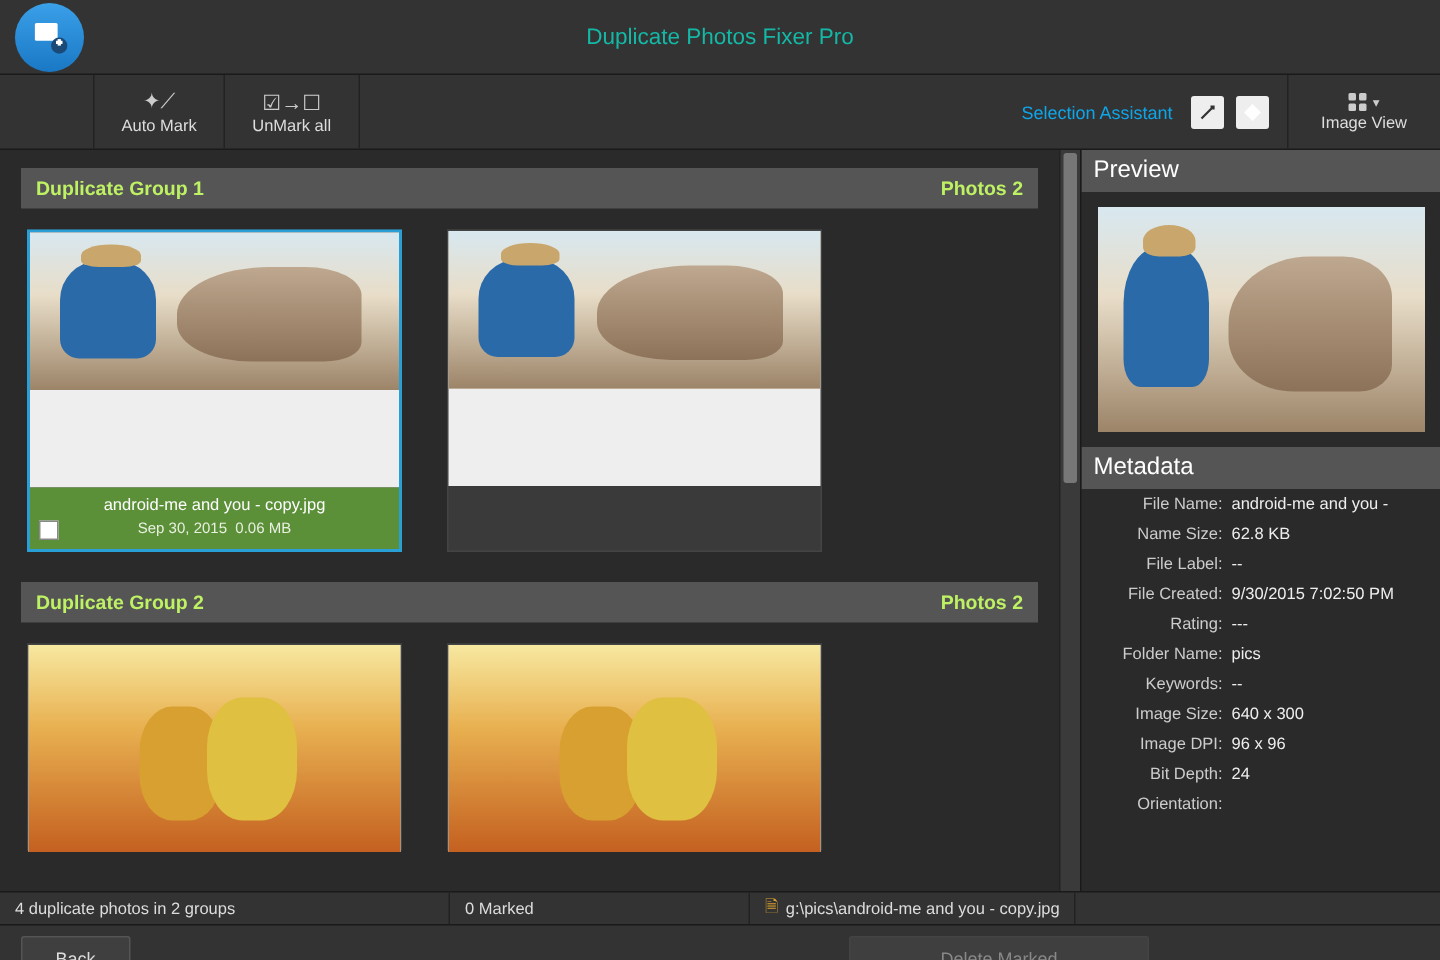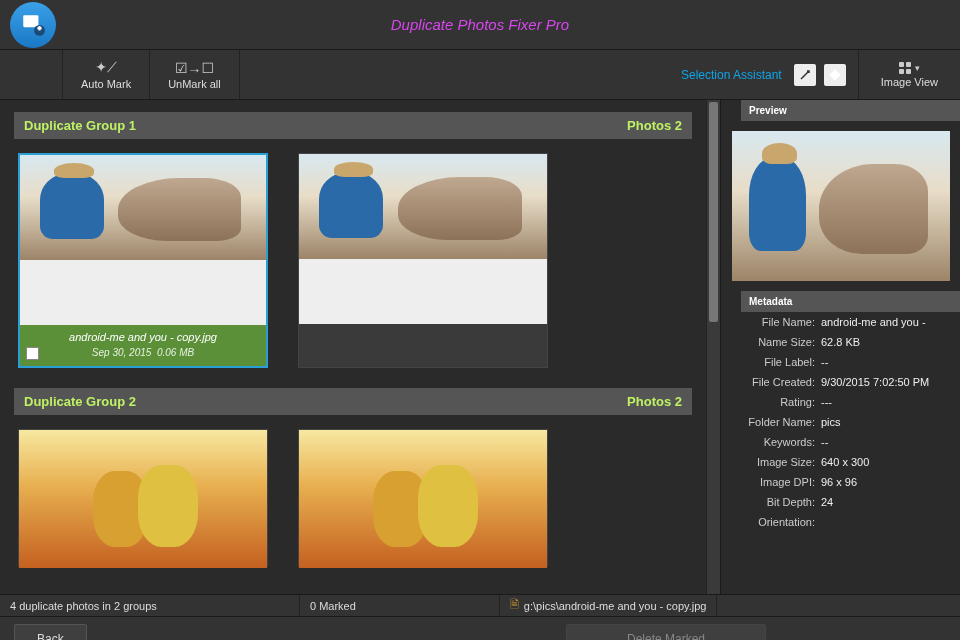--- a/index.html
+++ b/index.html
@@ -2,56 +2,56 @@
 <html><head>
 <meta charset="utf-8">
 <style>
 * { margin: 0; padding: 0; box-sizing: border-box; font-family: "Segoe UI", Arial, sans-serif; }
 body { width: 960px; height: 640px; background: #2a2a2a; color: #ddd; overflow: hidden; }
 
 
 .titlebar { height: 50px; background: #333; display: flex; align-items: center; position: relative; border-bottom: 1px solid #1a1a1a; }
 .logo { width: 46px; height: 46px; margin-left: 10px; border-radius: 50%; background: linear-gradient(#3aa0e8,#1a78c5); display:flex; align-items:center; justify-content:center; }
 .logo svg { width: 26px; height: 26px; }
-.titlebar-title { position:absolute; left:50%; transform:translateX(-50%); font-size:15px; color:#d946ef;font-style:italic; }
+.titlebar-title { position:absolute; left:50%; transform:translateX(-50%); font-size:15px; color:#14b8a6; }
 
 
 .toolbar { height: 50px; background: #333; display: flex; align-items: stretch; border-bottom: 1px solid #1a1a1a; }
 .tool-btn { display:flex; flex-direction:column; align-items:center; justify-content:center; padding:0 18px; border-right:1px solid #222; cursor:pointer; font-size:11px; gap:2px; }
 .tool-btn:first-child { margin-left: 62px; border-left:1px solid #222; }
 .tool-icon { font-size:14px; color:#ccc; }
 .spacer { flex:1; }
 .sel-assist { display:flex; align-items:center; gap:8px; padding:0 12px; }
 .sa-label { font-size:12px; color:#0ea5e9; margin-right:4px;}
 .sa-btn { width:22px; height:22px; background:#eee; border-radius:2px; display:flex; align-items:center; justify-content:center; cursor:pointer; }
 .view-btn { display:flex; flex-direction:column; align-items:center; justify-content:center; padding:0 22px; border-left:1px solid #222; font-size:11px; cursor:pointer; gap:2px;}
 .view-icon-row { display:flex; gap:4px; align-items:center;}
 .grid-dots { display:grid; grid-template-columns:5px 5px; grid-template-rows:5px 5px; gap:2px;}
 .grid-dots span { background:#ccc; border-radius:1px;}
 
 
 .main { display:flex; height: 494px; }
 .content { flex:1; background:#2a2a2a; overflow:hidden; position:relative; }
 .scroll-area { position:absolute; left:14px; right:14px; top:6px; bottom:0; overflow:hidden;}
 .group-header { background:#555; color:#bef264; font-weight:bold; font-size:13px; padding:6px 10px; display:flex; justify-content:space-between; margin-top:6px;}
-.group-body { padding:14px 4px; display:flex; gap:30px;font-style:italic; }
+.group-body { padding:14px 4px; display:flex; gap:30px; }
 .card { width:250px; border:1px solid #444; background:#3a3a3a; }
 .card.selected { border:2px solid #2a9fd6; }
 .thumb { width:100%; height:170px; background:#eee; overflow:hidden; }
 .thumb-img { width:100%; height:105px; background:#c8b89a; position:relative; }
 .card-footer { background:#5b9038; color:#fff; text-align:center; padding:6px 4px 8px; font-size:11px; position:relative;}
 .card-footer .fname { display:block; margin-bottom:3px; }
 .card-footer .meta { color:#e8f0e0; font-size:10px;}
 .card-check { position:absolute; left:6px; bottom:6px; width:13px; height:13px; background:#fff; border:1px solid #888; }
 .vscroll { width:14px; background:#3a3a3a; border-left:1px solid #222;}
 .vscroll-thumb { background:#777; height:220px; margin:2px; border-radius:2px;}
 
 
 .sidebar { width:240px; background:#2a2a2a; border-left:1px solid #1a1a1a; display:flex; flex-direction:column; overflow:hidden;}
-.section-header { background:#555; color:#fff; font-weight:bold; font-size:10px; padding:5px 8px;margin-left:20px; }
+.section-header { background:#555; color:#fff; font-weight:normal; font-size:16px; padding:5px 8px; }
 .preview-box { padding:10px; display:flex; justify-content:center;}
 .preview-img { width:218px; height:150px; background:#eee; overflow:hidden;}
 .preview-img .thumb-img { height:150px; }
 .metadata { flex:1; overflow:hidden; }
 .meta-row { display:flex; font-size:11px; padding:4px 8px 4px 0;}
 .meta-label { width:100px; text-align:right; color:#ccc; padding-right:6px;}
 .meta-val { color:#eee; flex:1; white-space:nowrap; overflow:hidden; text-overflow:ellipsis;}
 
 
 .status { height:22px; background:#333; border-top:1px solid #1a1a1a; display:flex; font-size:11px; color:#ddd; align-items:center;}

